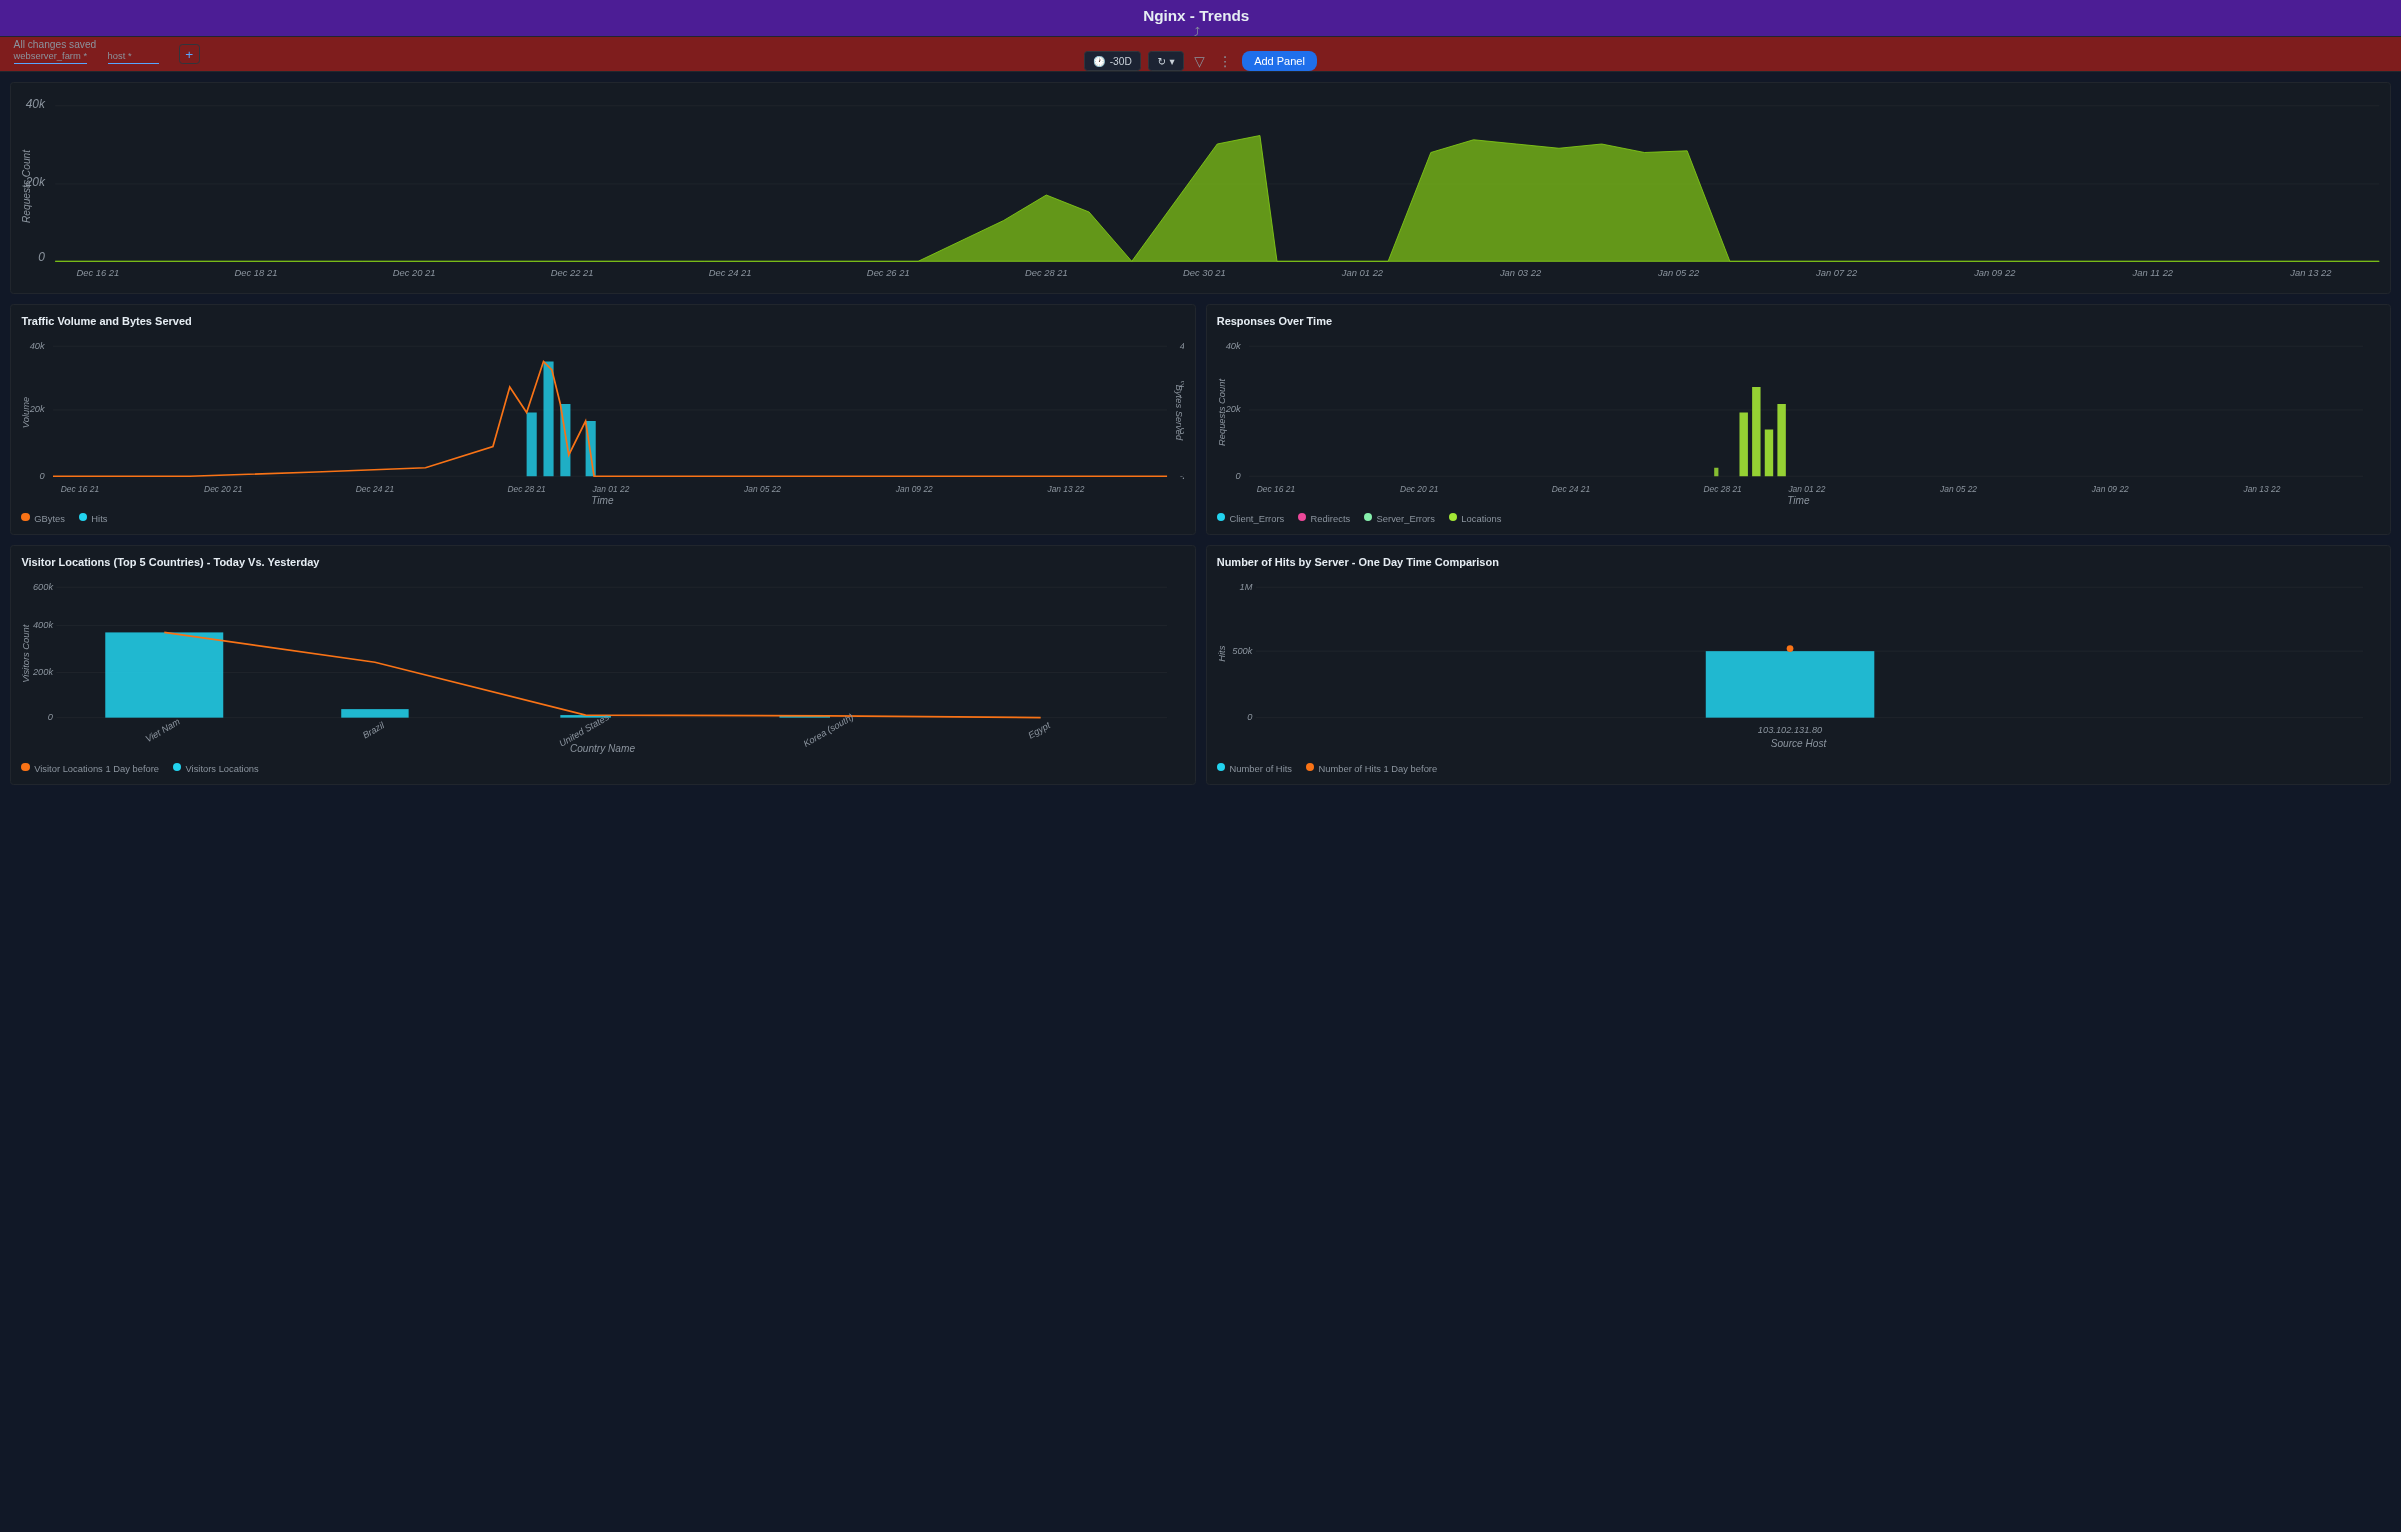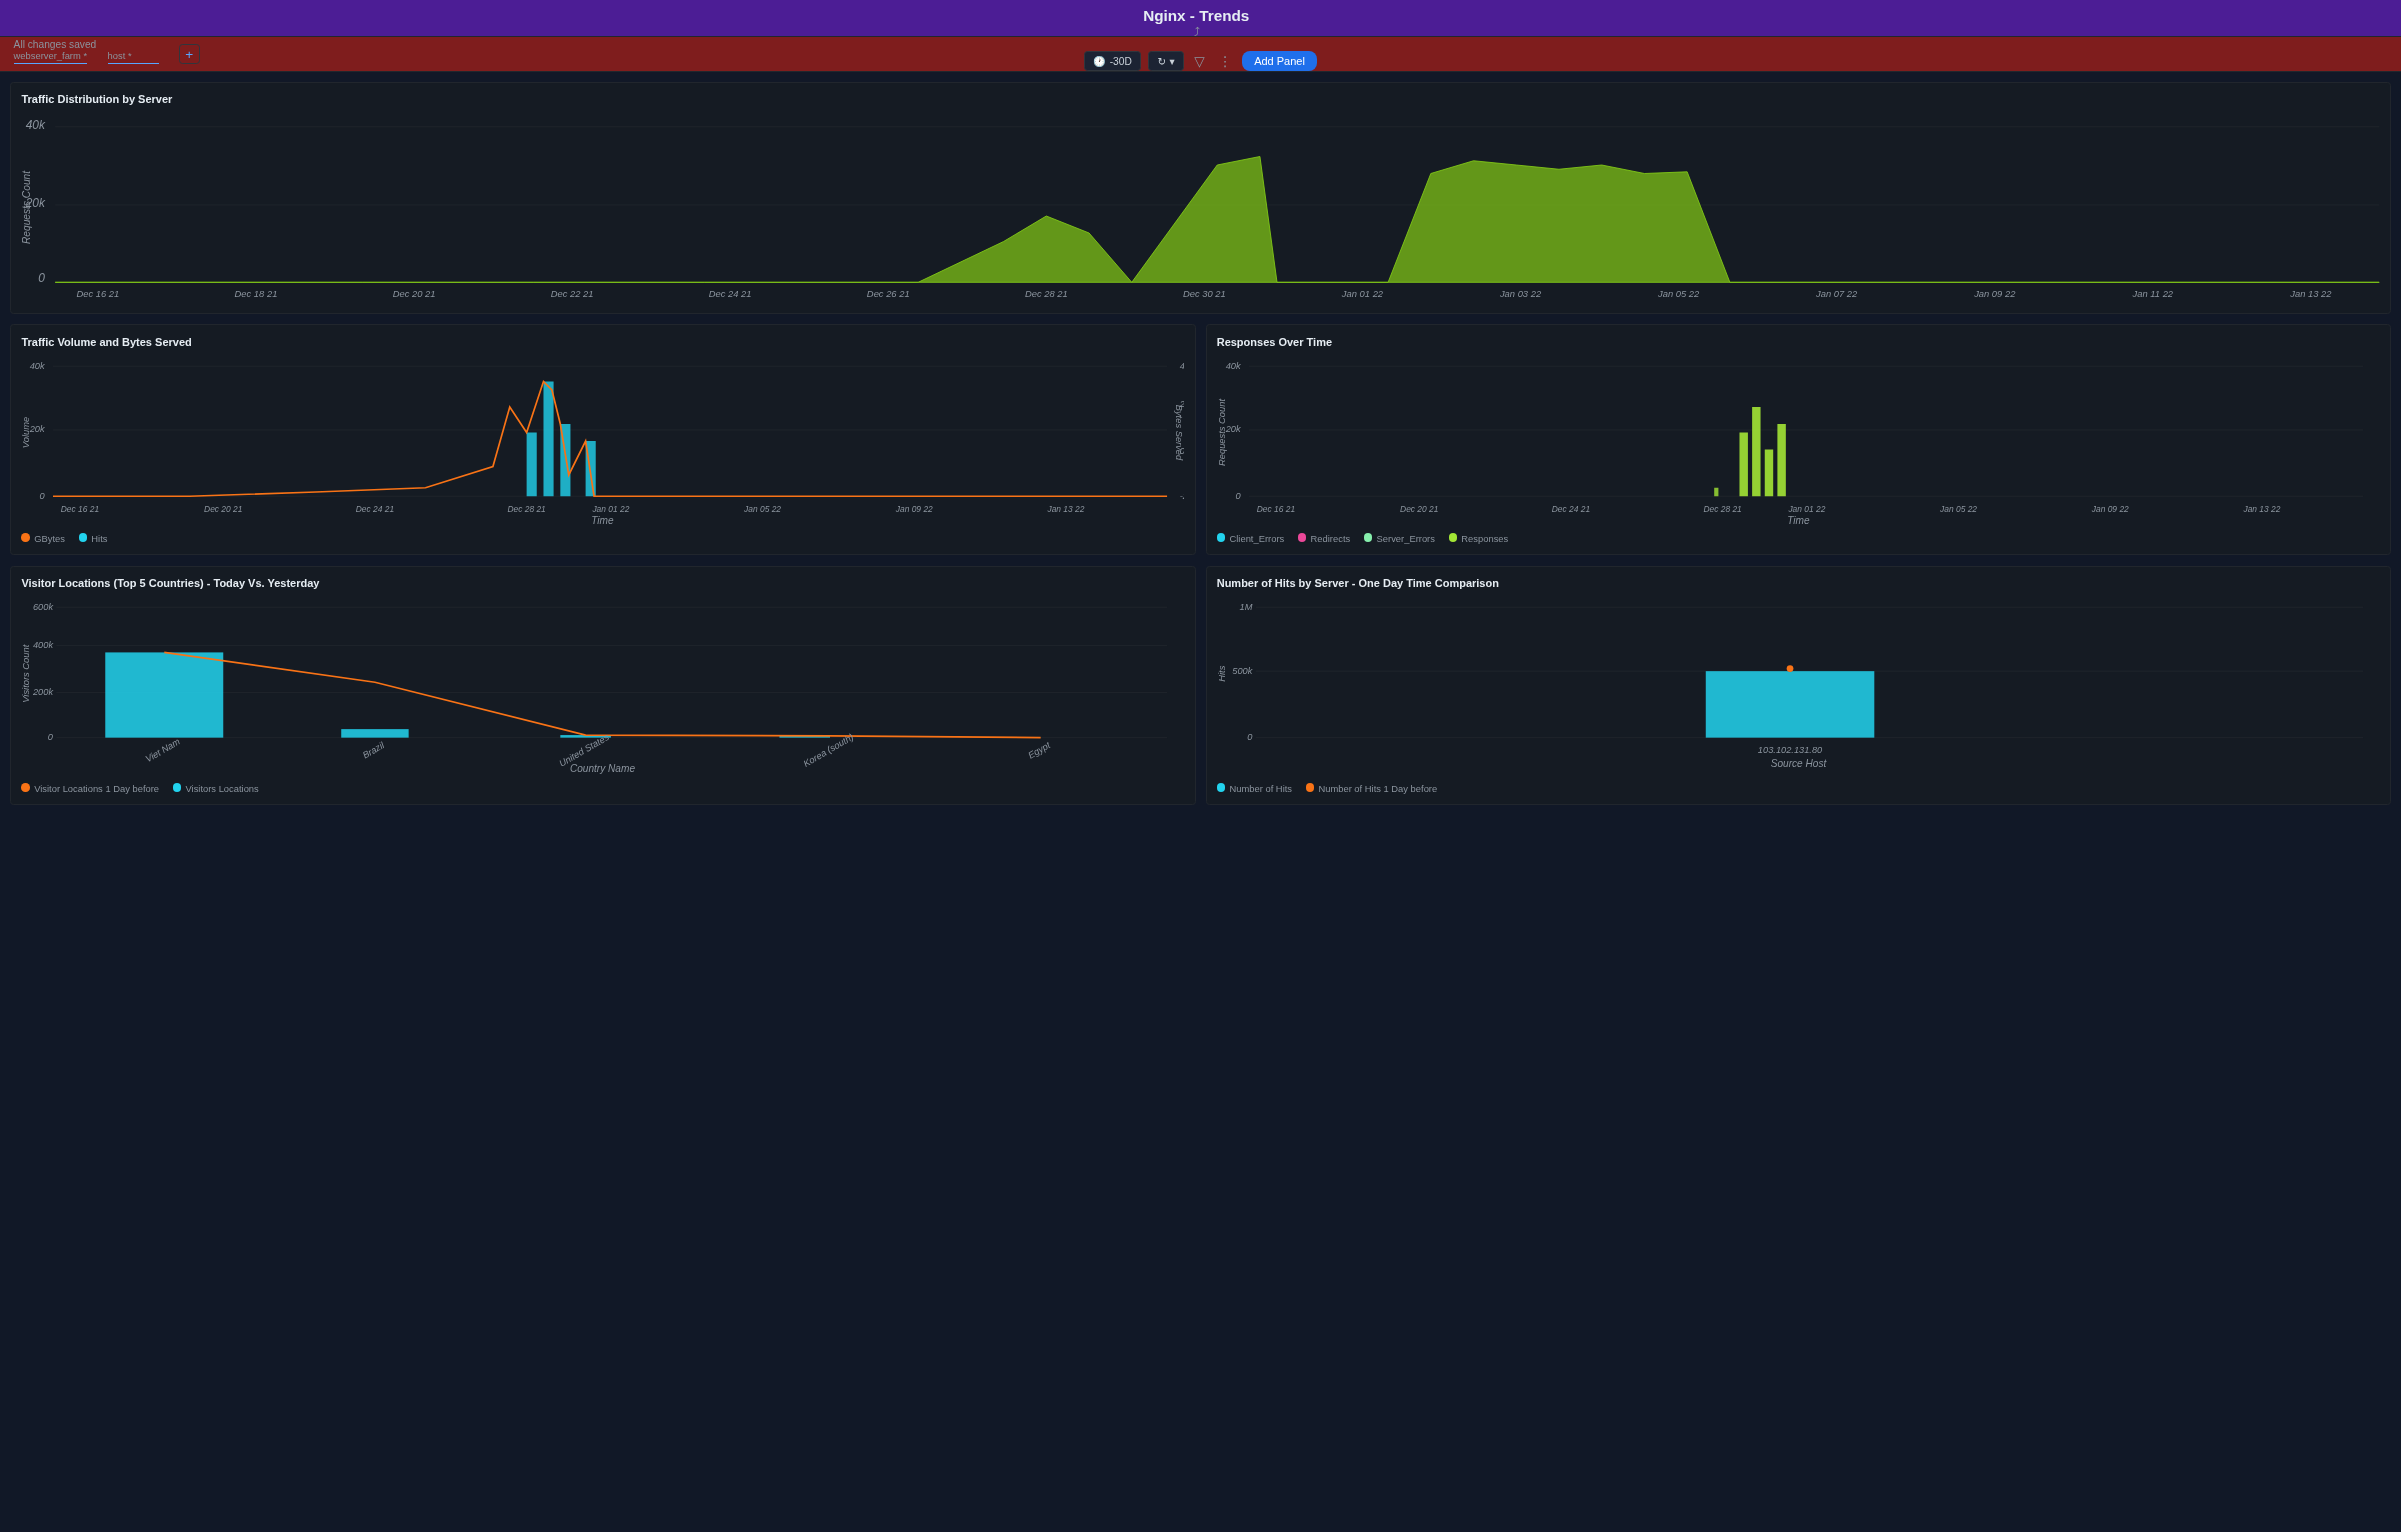--- a/index.html
+++ b/index.html
@@ -198,21 +198,20 @@
   <div class="filter-field">
     <span class="filter-label">host *</span>
     <div class="filter-value"></div>
   </div>
   <button class="add-filter-btn">+</button>
 </div>
 
 <div class="main">
 
   <div class="panel">
-    <div class="panel-title">Traffic Distribution by Server</div>
     <div class="chart-area">
       <svg width="100%" height="187" viewBox="0 0 2760 220" preserveAspectRatio="none" style="font-size:12px">
 
         <text x="28" y="18" fill="#8b949e" font-size="14" text-anchor="end">40k</text>
         <text x="28" y="110" fill="#8b949e" font-size="14" text-anchor="end">20k</text>
         <text x="28" y="198" fill="#8b949e" font-size="14" text-anchor="end">0</text>
 
         <line x1="40" y1="15" x2="2760" y2="15" stroke="#21262d" stroke-width="1"></line>
         <line x1="40" y1="107" x2="2760" y2="107" stroke="#21262d" stroke-width="1"></line>
         <line x1="40" y1="198" x2="2760" y2="198" stroke="#21262d" stroke-width="1"></line>
@@ -337,21 +336,21 @@
         <div class="legend-item">
           <div class="legend-dot" style="background:#ec4899;"></div>
           <span>Redirects</span>
         </div>
         <div class="legend-item">
           <div class="legend-dot" style="background:#86efac;"></div>
           <span>Server_Errors</span>
         </div>
         <div class="legend-item">
           <div class="legend-dot" style="background:#a3e635;"></div>
-          <span>Responses</span>
+          <span>Locations</span>
         </div>
       </div>
     </div>
   </div>
 
   <div class="panels-row">
 
     <div class="panel">
       <div class="panel-title">Visitor Locations (Top 5 Countries) - Today Vs. Yesterday</div>
       <div class="chart-area">

